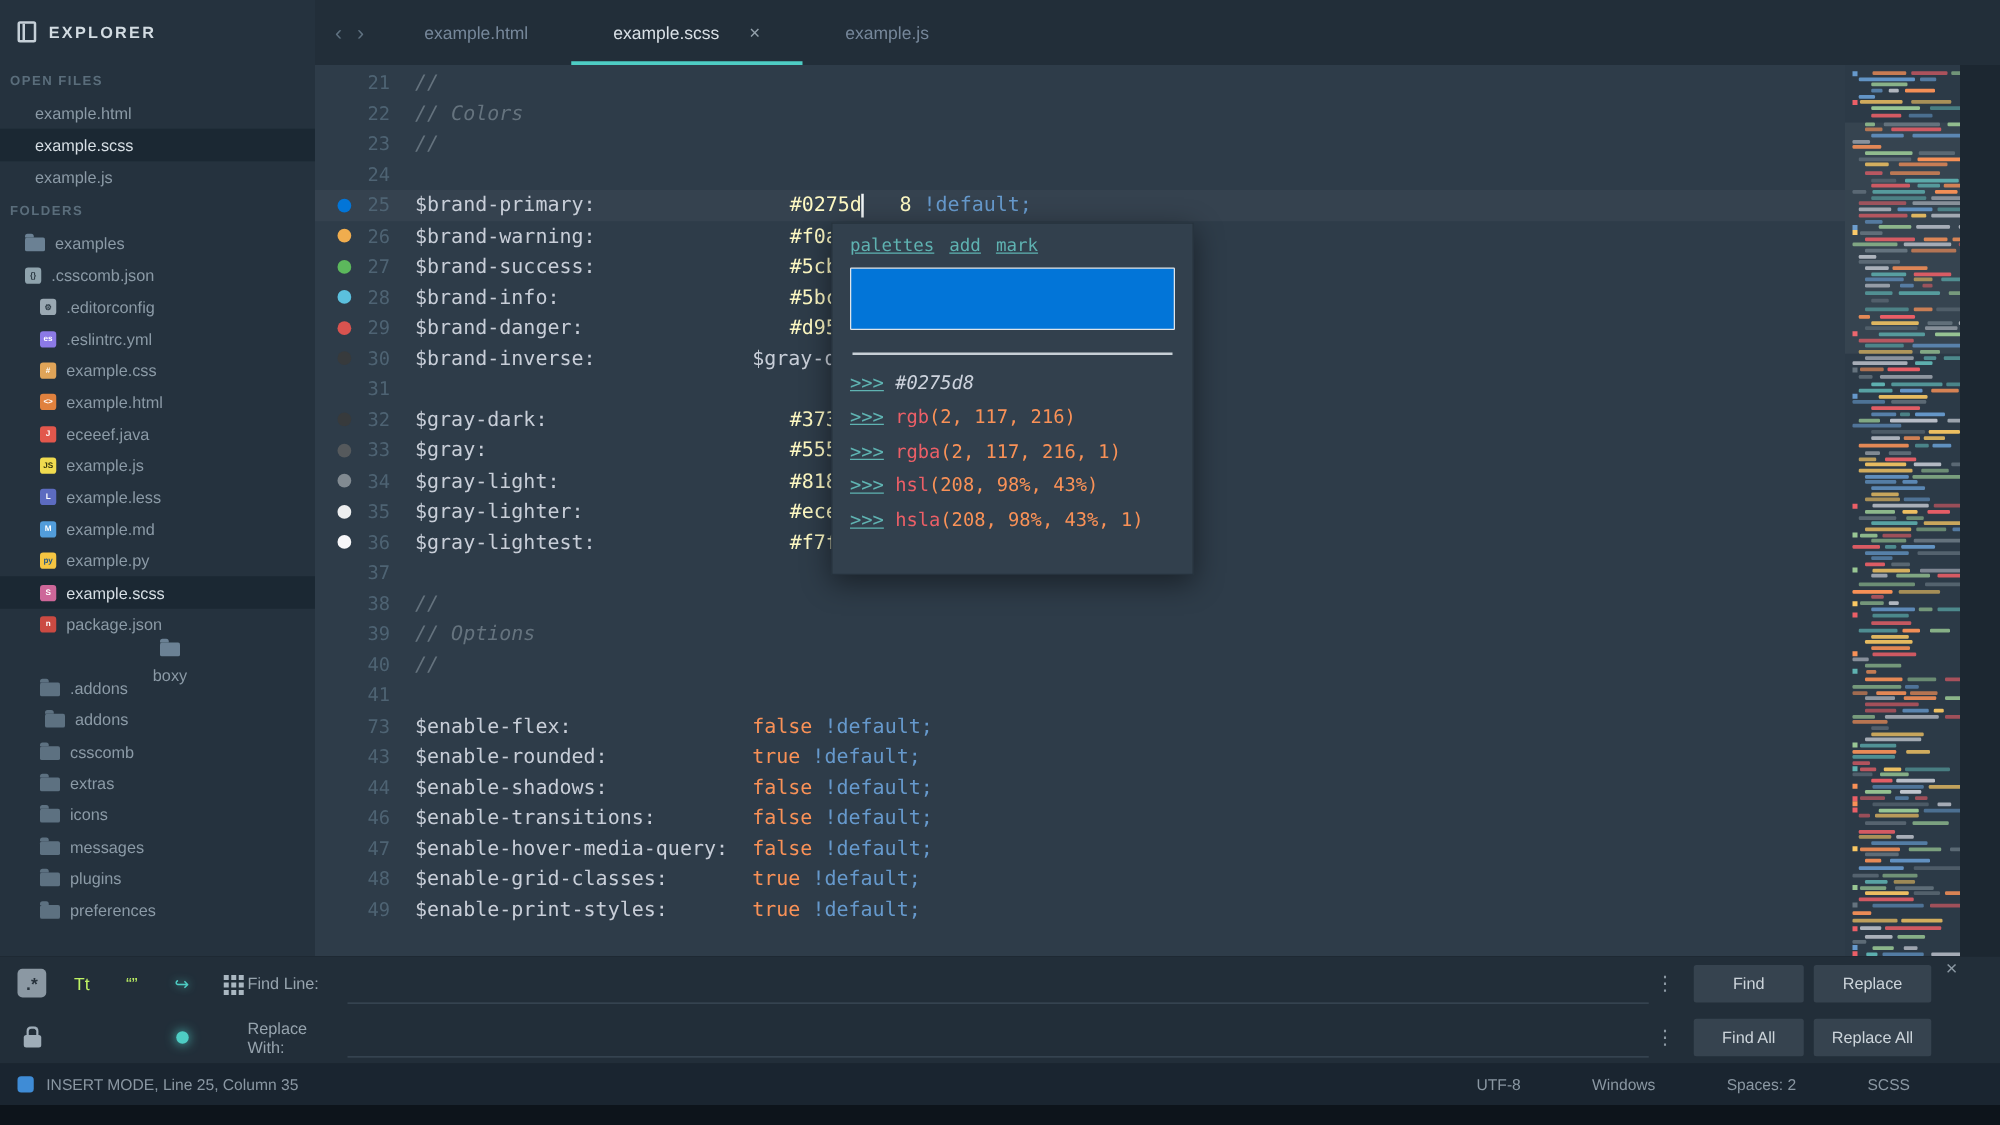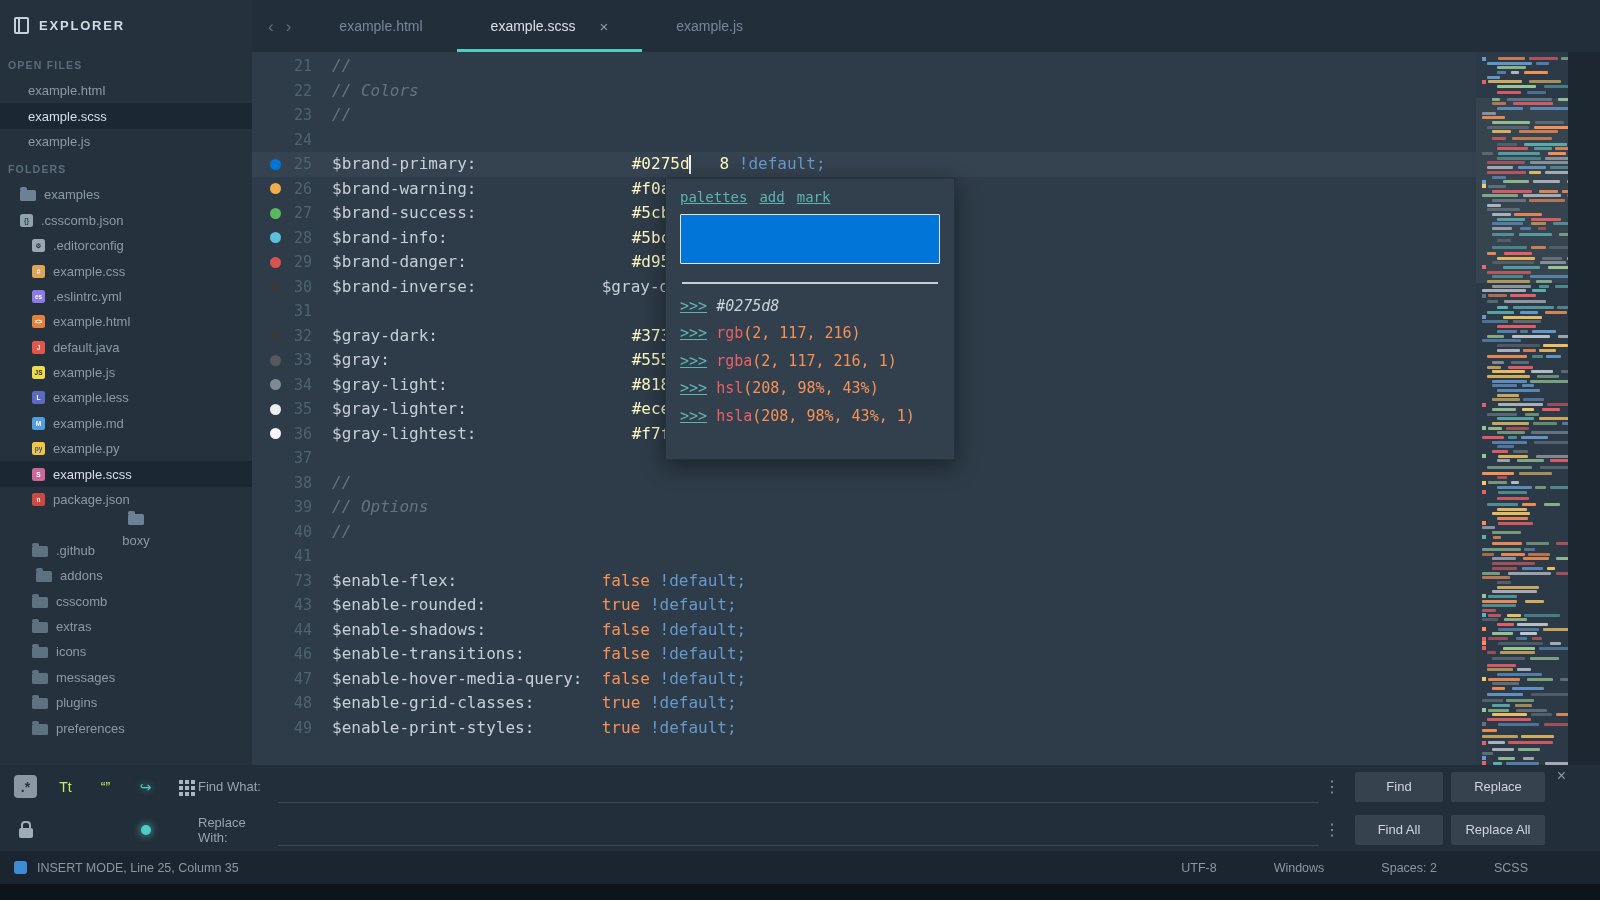--- a/index.html
+++ b/index.html
@@ -122,34 +122,34 @@
       </div>
       <div class="side-item" style="padding-left: 20px;">
         <span class="file-icon" style="background: rgb(143, 163, 173); color: rgb(44, 58, 68);">{}</span>
         <span>.csscomb.json</span>
       </div>
       <div class="side-item" style="padding-left: 32px;">
         <span class="file-icon" style="background: rgb(154, 168, 178); color: rgb(44, 58, 68);">⚙</span>
         <span>.editorconfig</span>
       </div>
       <div class="side-item" style="padding-left: 32px;">
+        <span class="file-icon" style="background: rgb(140, 122, 230); color: rgb(255, 255, 255);">es</span>
+        <span>.eslintrc.yml</span>
+      </div>
+      <div class="side-item" style="padding-left: 32px;">
         <span class="file-icon" style="background: rgb(224, 164, 88); color: rgb(255, 255, 255);">#</span>
         <span>example.css</span>
       </div>
       <div class="side-item" style="padding-left: 32px;">
-        <span class="file-icon" style="background: rgb(140, 122, 230); color: rgb(255, 255, 255);">es</span>
-        <span>.eslintrc.yml</span>
-      </div>
-      <div class="side-item" style="padding-left: 32px;">
         <span class="file-icon" style="background: rgb(224, 129, 62); color: rgb(255, 255, 255);">&lt;&gt;</span>
         <span>example.html</span>
       </div>
       <div class="side-item" style="padding-left: 32px;">
         <span class="file-icon" style="background: rgb(226, 87, 76); color: rgb(255, 255, 255);">J</span>
-        <span>default.java</span>
+        <span>eceeef.java</span>
       </div>
       <div class="side-item" style="padding-left: 32px;">
         <span class="file-icon" style="background: rgb(240, 219, 79); color: rgb(50, 51, 13);">JS</span>
         <span>example.js</span>
       </div>
       <div class="side-item" style="padding-left: 32px;">
         <span class="file-icon" style="background: rgb(92, 107, 192); color: rgb(255, 255, 255);">L</span>
         <span>example.less</span>
       </div>
       <div class="side-item" style="padding-left: 32px;">
@@ -167,21 +167,21 @@
       <div class="side-item" style="padding-left: 32px;">
         <span class="file-icon" style="background: rgb(203, 74, 66); color: rgb(255, 255, 255);">n</span>
         <span>package.json</span>
       </div>
       <div class="side-item" style="padding-left: 20px; flex-direction: column;">
         <span class="folder-icon open"></span>
         <span>boxy</span>
       </div>
       <div class="side-item" style="padding-left: 32px;">
         <span class="folder-icon"></span>
-        <span>.github</span>
+        <span>.addons</span>
       </div>
       <div class="side-item" style="padding-left: 36px;">
         <span class="folder-icon"></span>
         <span>addons</span>
       </div>
       <div class="side-item" style="padding-left: 32px;">
         <span class="folder-icon"></span>
         <span>csscomb</span>
       </div>
       <div class="side-item" style="padding-left: 32px;">
@@ -891,21 +891,21 @@
         <div class="find-icon">
           <span>“”</span>
         </div>
         <div class="find-icon active">
           <span>↪</span>
         </div>
         <div class="find-icon">
           <span class="grid-dots"></span>
         </div>
       </div>
-    <span class="find-label">Find What:</span>
+    <span class="find-label">Find Line:</span>
     <input class="find-input" value="" style="">
     <span class="find-ellipsis">⋮</span>
     <div class="find-buttons">
       <button class="find-btn btn-a">Find</button>
       <button class="find-btn btn-b">Replace</button>
     </div>
   </div>
   <div class="find-row find-row2">
     <div class="find-icons" id="find-icons-2">
         <div class="find-icon">

